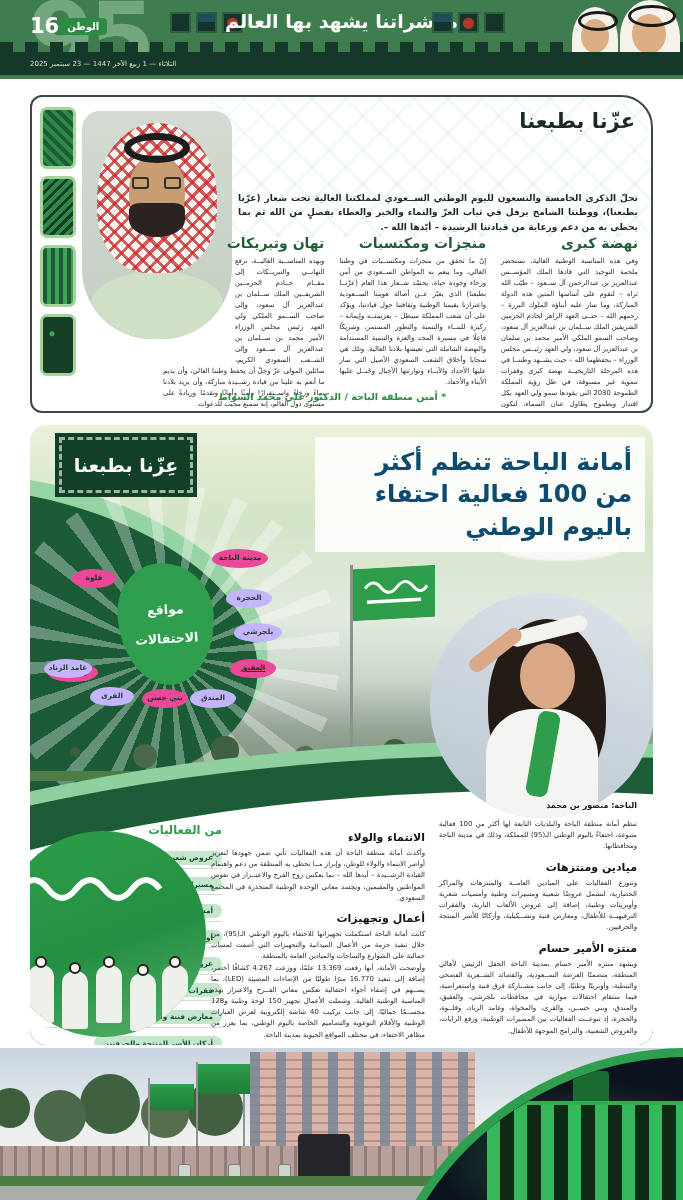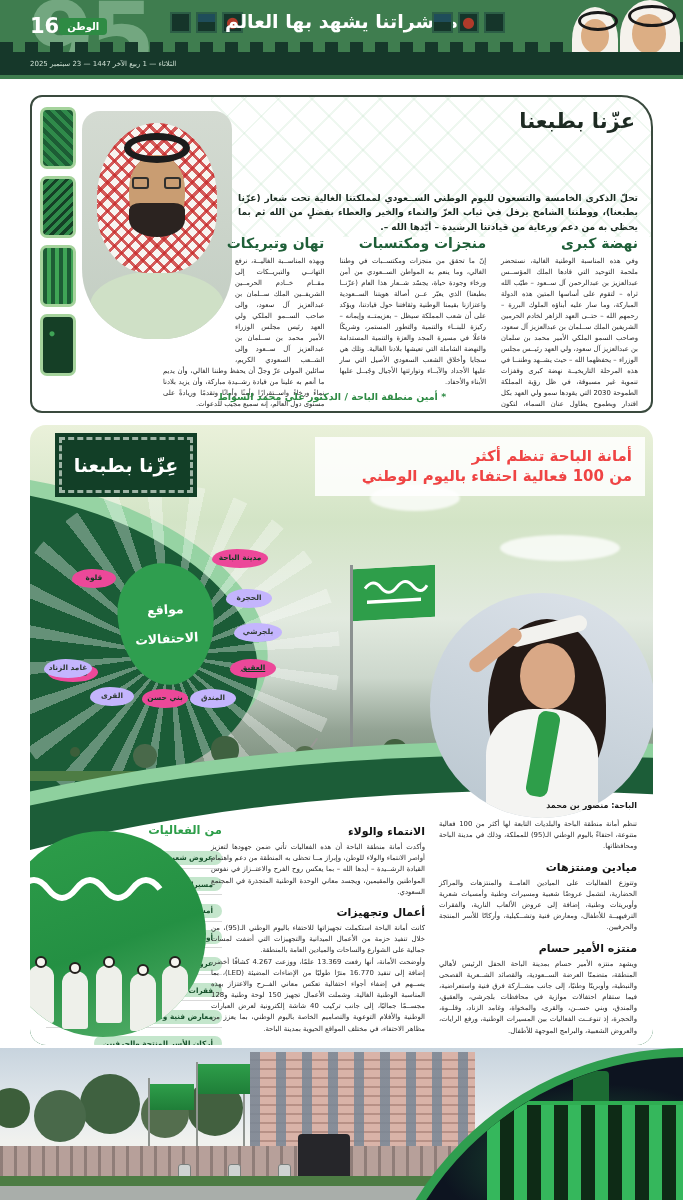--- a/index.html
+++ b/index.html
@@ -72,21 +72,21 @@
   .cloud{position:absolute;width:90px;height:26px;border-radius:50%;background:rgba(255,255,255,.75);filter:blur(1px);}
   .swooshTL-l{position:absolute;left:-300px;top:52px;width:540px;height:300px;border-radius:50%;
       background:#8fd09e;transform:rotate(9deg);opacity:.9;}
   .swooshTL-d{position:absolute;left:-310px;top:66px;width:540px;height:300px;border-radius:50%;
       background:#1b5c37;transform:rotate(9deg);}
   .badge{position:absolute;left:25px;top:8px;width:142px;height:64px;background:#123f27;z-index:8;
          outline:3px dashed rgba(235,245,235,.65);outline-offset:-7px;display:flex;align-items:center;justify-content:center;}
   .badge span{color:#fff;font-weight:bold;font-size:19px;}
   .titlebox{position:absolute;right:8px;top:12px;width:330px;background:rgba(255,255,255,.86);z-index:8;
             padding:9px 13px;box-sizing:border-box;text-align:right;}
-  .titlebox .l1,.titlebox .l2{font-size:15px;font-weight:bold;color:#ef4444;line-height:1.35;}
+  .titlebox .l1,.titlebox .l2{font-size:24px;font-weight:bold;color:#0c4a6e;line-height:1.35;}
   .rays{position:absolute;left:-30px;top:60px;width:340px;height:340px;border-radius:50%;opacity:.5;z-index:2;
         background:repeating-conic-gradient(from -8deg at 50% 50%,rgba(255,255,255,.65) 0 5deg,rgba(255,255,255,0) 5deg 15deg);}
   .mapblob{position:absolute;left:88px;top:138px;width:96px;height:122px;background:#2f9e4f;z-index:3;
            border-radius:46% 54% 48% 52%/40% 44% 56% 60%;transform:rotate(-3deg);
            display:flex;flex-direction:column;align-items:center;justify-content:center;gap:14px;}
   .mapblob span{color:#fff;font-weight:bold;font-size:12.5px;}
   .bub{position:absolute;z-index:4;padding:5px 3px;border-radius:45% 55% 50% 50%/55% 48% 52% 45%;
        font-size:7.4px;font-weight:bold;color:#0e3a20;text-align:center;line-height:1.2;box-sizing:border-box;}
   .bg-green{background:#ec4899;} .bg-gray{background:#c4b5fd;color:#2e3a32;}
   .b0{left:182px;top:124px;width:56px;} .b1{left:196px;top:164px;width:46px;}
@@ -290,21 +290,21 @@
     <div class="caption">الباحة: منصور بن محمد</div>
 
     <div class="fcol fc-right">
       <p>تنظم أمانة منطقة الباحة والبلديات التابعة لها أكثر من 100 فعالية متنوعة، احتفاءً باليوم الوطني الـ(95) للمملكة، وذلك في مدينة الباحة ومحافظاتها.</p>
       <h3>ميادين ومنتزهات</h3>
       <p>وتتوزع الفعاليات على الميادين العامــة والمنتزهات والمراكز الحضارية، لتشمل عروضًا شعبية ومسيرات وطنية وأمسيات شعرية وأوبريتات وطنية، إضافة إلى عروض الألعاب النارية، والفقرات الترفيهيــة للأطفال، ومعارض فنية وتشــكيلية، وأركانًا للأسر المنتجة والحرفيين.</p>
       <h3>منتزه الأمير حسام</h3>
       <p>ويشهد منتزه الأمير حسام بمدينة الباحة الحفل الرئيس لأهالي المنطقة، متضمنًا العرضة الســعودية، والقصائد الشــعرية الفصحى والنبطية، وأوبريتًا وطنيًا، إلى جانب مشــاركة فرق فنية واستعراضية، فيما ستقام احتفالات موازية في محافظات بلجرشي، والعقيق، والمندق، وبني حســن، والقرى، والمخواة، وغامد الزناد، وقلــوة، والحجرة، إذ تنوعــت الفعاليات بين المسيرات الوطنية، ورفع الرايات، والعروض الشعبية، والبرامج الموجهة للأطفال.</p>
     </div>
     <div class="fcol fc-mid">
-      <h3 style="margin-top:6px">الانتماء والولاء</h3>
+      <h3 style="margin-top:12px">الانتماء والولاء</h3>
       <p>وأكدت أمانة منطقة الباحة أن هذه الفعاليات تأتي ضمن جهودها لتعزيز أواصر الانتماء والولاء للوطن، وإبراز مــا تحظى به المنطقة من دعم واهتمام القيادة الرشــيدة – أيدها الله – بما يعكس روح الفرح والاعتــزاز في نفوس المواطنين والمقيمين، ويجسد معاني الوحدة الوطنية المتجذرة في المجتمع السعودي.</p>
       <h3>أعمال وتجهيزات</h3>
       <p>كانت أمانة الباحة استكملت تجهيزاتها للاحتفاء باليوم الوطني الـ(95)، من خلال تنفيذ حزمة من الأعمال الميدانية والتجهيزات التي أضفت لمسات جمالية على الشوارع والساحات والميادين العامة بالمنطقة.</p>
       <p>وأوضحت الأمانة، أنها رفعت 13.369 علمًا، ووزعت 4.267 كشافًا أخضر، إضافة إلى تنفيذ 16.770 مترًا طوليًا من الإضاءات المضيئة (LED)، بما يســهم في إضفاء أجواء احتفالية تعكس معاني الفــرح والاعتزاز بهذه المناسبة الوطنية الغالية. وشملت الأعمال تجهيز 150 لوحة وطنية و128 مجســمًا جماليًا، إلى جانب تركيب 40 شاشة إلكترونية لعرض العبارات الوطنية والأفلام التوعوية والتصاميم الخاصة باليوم الوطني، بما يعزز من مظاهر الاحتفاء، في مختلف المواقع الحيوية بمدينة الباحة.</p>
     </div>
 
     <div class="acts">
       <h3>من الفعاليات</h3>
       <div class="pillrow"><span class="pill">عروض شعبية</span></div>
       <div class="pillrow"><span class="pill">مسيرات وطنية</span></div>

